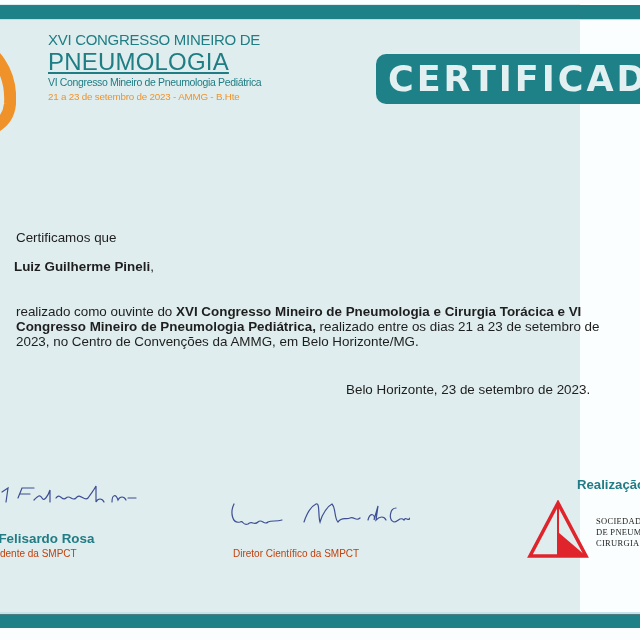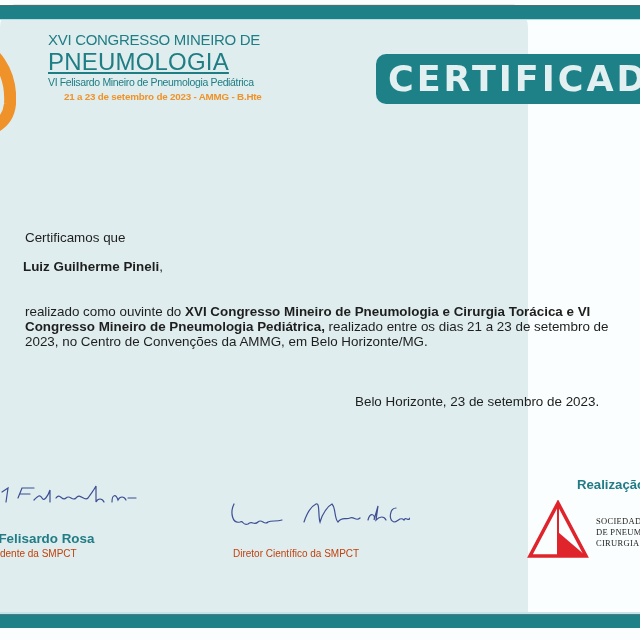--- a/index.html
+++ b/index.html
@@ -2,56 +2,55 @@
 <html><head>
   <meta charset="utf-8">
   <style>
     html, body { margin: 0; padding: 0; }
     body {
       width: 640px; height: 640px; overflow: hidden; position: relative;
       background: #fbfefe;
       font-family: "Liberation Sans", sans-serif;
     }
     .page {
-      position: absolute; left: 0; top: 0; width: 528px; height: 640px;
+      position: absolute; left: 0; top: 0; width: 580px; height: 640px;
       background: #dfedee;
-      border-radius: 28px;
     }
     .top-band { position: absolute; left: 0; top: 0; width: 640px; height: 4px; background: #fbfefe; }
     .top-bar { position: absolute; left: 0; top: 5px; width: 640px; height: 13px; background: #1f8188; border-top: 1px solid #4d6f72; }
     .top-line { position: absolute; left: 0; top: 19px; width: 640px; height: 1px; background: #b9dfe6; }
     .bottom-line { position: absolute; left: 0; top: 612px; width: 640px; height: 2px; background: #c5e3ea; }
     .bottom-bar { position: absolute; left: 0; top: 614px; width: 640px; height: 13px; background: #1f8188; border-top: 1px solid #4d7d80; border-bottom: 1px solid #4d7d80; }
     .bottom-band { position: absolute; left: 0; top: 628px; width: 640px; height: 12px; background: #fbfefe; }
 
     .logo-arc { position: absolute; left: -40px; top: 38px; width: 56px; height: 98px; }
     .logo-text { position: absolute; left: 48px; top: 31px; width: 200px; color: #1f7d84; }
     .logo-l1 { font-size: 15px; letter-spacing: -0.3px; line-height: 18px; white-space: nowrap; }
     .logo-l2 { font-size: 24px; letter-spacing: 0.2px; line-height: 26px; white-space: nowrap; text-decoration: underline; }
     .logo-l3 { font-size: 19px; letter-spacing: -0.2px; line-height: 21px; white-space: nowrap; }
     .logo-l4 { font-size: 10.5px; letter-spacing: -0.35px; line-height: 14px; white-space: nowrap; }
-    .logo-l5 { font-size: 9.8px; font-weight: bold; color: #f0922a; letter-spacing: -0.2px; line-height: 15px; white-space: nowrap; margin-left: 16px; }
+    .logo-l5 { font-size: 9.8px; font-weight: normal; color: #f0922a; letter-spacing: -0.2px; line-height: 15px; white-space: nowrap; }
 
     .cert-badge {
       position: absolute; left: 376px; top: 54px; width: 300px; height: 50px;
       background: #1f8188; border-radius: 10px;
     }
     .cert-text {
       position: absolute; left: 12px; top: 5px; color: #e3f0f1;
       font-family: "DejaVu Sans", sans-serif; font-weight: bold;
       font-size: 35px; letter-spacing: 3px; line-height: 40px; white-space: nowrap;
     }
 
-    .body-text { position: absolute; color: #1e1e1e; font-size: 13.4px; line-height: 15px; margin-left: 9px; }
+    .body-text { position: absolute; color: #1e1e1e; font-size: 13.4px; line-height: 15px; }
     .intro { left: 16px; top: 230px; }
     .recipient { left: 14px; width: 640px; top: 259px; text-align: left; }
     .recipient b { font-weight: bold; }
     .participation { left: 16px; top: 304px; width: 610px; }
     .participation b { font-weight: bold; }
-    .place-date { left: 346px; top: 394px; white-space: nowrap; }
+    .place-date { left: 346px; top: 382px; white-space: nowrap; }
 
     .sig1-scribble { position: absolute; left: 0; top: 484px; width: 140px; height: 22px; }
     .sig-name { position: absolute; color: #227c85; font-weight: bold; font-size: 13.4px; line-height: 15px; white-space: nowrap; }
     .sig-role { position: absolute; color: #c2410c; font-size: 10px; line-height: 15px; white-space: nowrap; }
     .sig1-name-wrap { position: absolute; left: 0; top: 531px; width: 130px; overflow: hidden; height: 16px; }
     .sig1-role-wrap { position: absolute; left: 0; top: 546px; width: 130px; overflow: hidden; height: 16px; }
     .sig2-scribble { position: absolute; left: 228px; top: 498px; width: 182px; height: 32px; }
     .sig2-name { left: 237px; top: 531px; }
     .sig2-role { left: 233px; top: 546px; }
 
@@ -69,21 +68,21 @@
   <div class="top-bar"></div>
   <div class="top-line"></div>
 
   <svg class="logo-arc" viewBox="0 0 56 98">
     <path d="M4 4 C36 6 52 36 50 66 C48 86 30 96 12 90" fill="none" stroke="#f0922a" stroke-width="12" stroke-linecap="round"></path>
     <path d="M10 24 C30 28 38 50 36 68 C34 78 26 82 18 80" fill="none" stroke="#f6ee1a" stroke-width="6" stroke-linecap="round"></path>
   </svg>
   <div class="logo-text">
     <div class="logo-l1">XVI CONGRESSO MINEIRO DE</div>
     <div class="logo-l2">PNEUMOLOGIA</div>
-    <div class="logo-l4">VI Felisardo Mineiro de Pneumologia Pediátrica</div>
+    <div class="logo-l4">VI Congresso Mineiro de Pneumologia Pediátrica</div>
     <div class="logo-l5">21 a 23 de setembro de 2023 - AMMG - B.Hte</div>
   </div>
 
   <div class="cert-badge">
     <div class="cert-text">CERTIFICADO</div>
   </div>
 
   <div class="body-text intro">Certificamos que</div>
   <div class="body-text recipient">
     <b>Luiz Guilherme Pineli</b><span>,</span>

